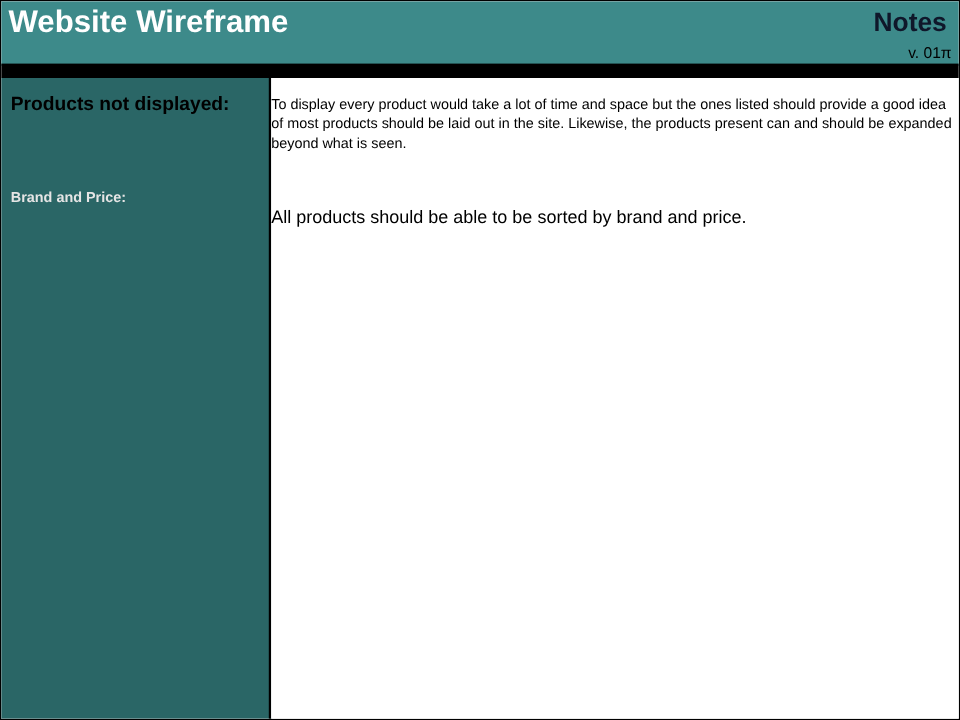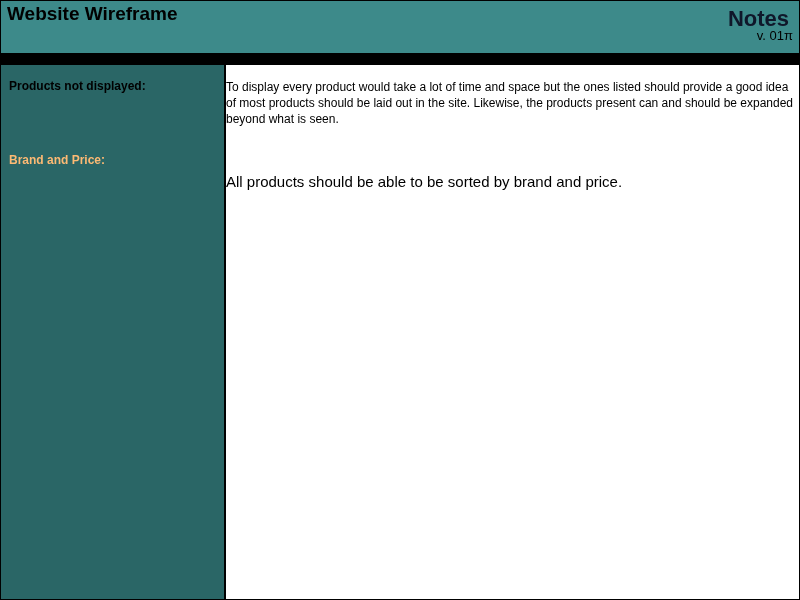--- a/index.html
+++ b/index.html
@@ -16,22 +16,22 @@
       border: 1px solid #000;
     }
     .header {
       background: #3d8a8a;
       border-bottom: 2px solid #000;
       padding: 2px 6px 2px 6px;
       position: relative;
       height: 54px;
     }
     .header-title {
-      color: #000000;
-      font-size: 19px;
+      color: #ffffff;
+      font-size: 26px;
       font-weight: bold;
       line-height: 1.2;
     }
     .header-version {
       color: #000;
       font-size: 13px;
       margin-top: 2px;
       text-align: right;
     }
     .header-notes {
@@ -57,26 +57,26 @@
       border-right: 2px solid #000;
       padding: 14px 8px;
     }
     .main {
       flex: 1;
       background: #ffffff;
       padding: 14px 0;
     }
     .section-label {
       color: #000;
-      font-size: 12px;
+      font-size: 16px;
       font-weight: bold;
       margin-bottom: 60px;
     }
     .section-label-2 {
-      color: #fdba74;
+      color: #e5e5e5;
       font-size: 12px;
       font-weight: bold;
     }
     .section-text {
       color: #000;
       font-size: 12px;
       line-height: 1.35;
       margin-bottom: 44px;
     }
     .section-text-2 {

